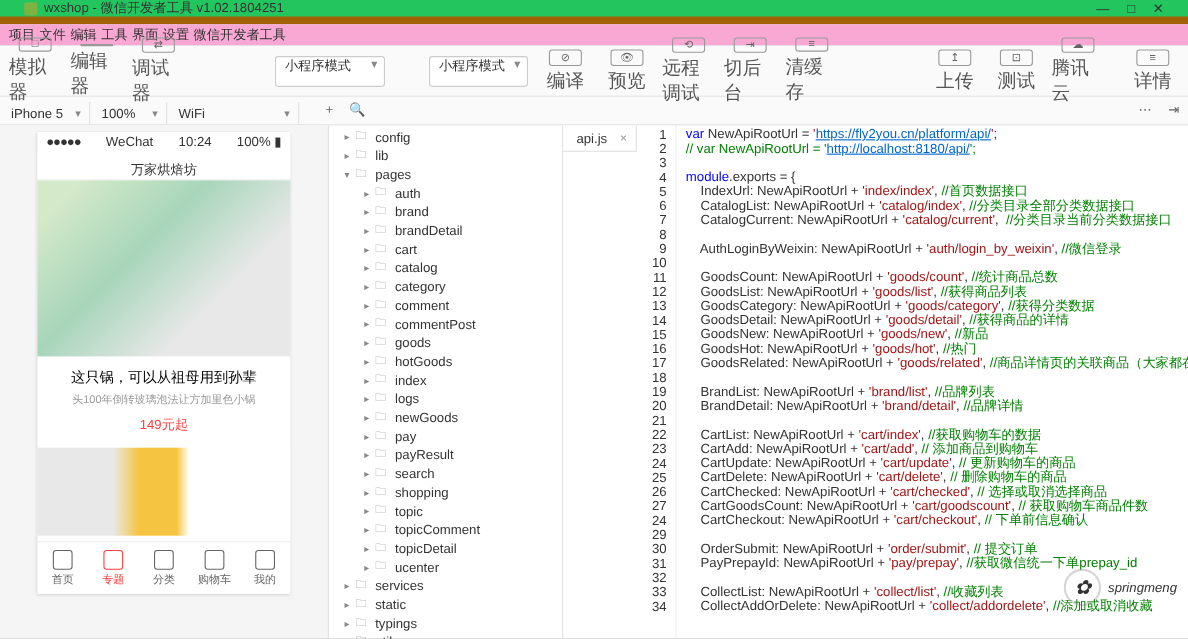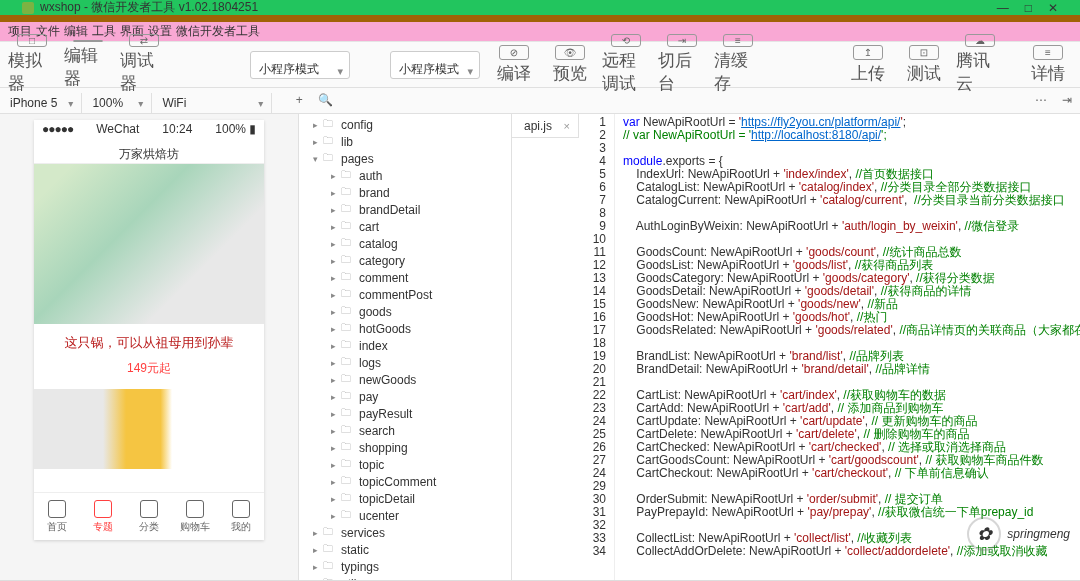--- a/index.html
+++ b/index.html
@@ -7,34 +7,34 @@
 .titlebar{height:22px;display:flex;align-items:center;padding:0 22px;background:#22c55e;border-bottom:7px solid #a16207}
 .titlebar .tb-icon{width:12px;height:12px;background:#7cb342;border-radius:2px;margin-right:6px}
 .titlebar .win-ctrls{margin-left:auto;display:flex;gap:16px;color:#555}
 .menubar{height:20px;display:flex;align-items:center;gap:4px;padding:0 8px;background:#f9a8d4;border-bottom:1px solid #e5e5e5}
 .menubar span{cursor:pointer}
 .toolbar{height:46px;display:flex;align-items:center;background:#fafafa;border-bottom:1px solid #e0e0e0;padding:4px 8px}
 .tb-group{display:flex;gap:8px}
 .tb-btn{display:flex;flex-direction:column;align-items:center;justify-content:center;width:48px;height:40px;cursor:pointer}
 .tb-btn .ic{width:30px;height:18px;border:1px solid #999;border-radius:3px;display:flex;align-items:center;justify-content:center;font-size:10px;color:#666}
 .tb-btn .lbl{font-size:17px;color:#555;margin-top:2px}
-.tb-select{height:28px;border:1px solid #ccc;border-radius:3px;padding:0 12px 0 8px;display:flex;align-items:flex-end;background:#fff;position:relative;cursor:pointer;font-size:11px}
+.tb-select{height:28px;border:1px solid #ccc;border-radius:3px;padding:0 12px 0 8px;display:flex;align-items:flex-start;background:#fff;position:relative;cursor:pointer;font-size:11px}
 .tb-select::after{content:"▾";position:absolute;right:6px;color:#888}
 .sub-toolbar{height:26px;display:flex;align-items:flex-end;background:#fafafa;border-bottom:1px solid #e0e0e0}
 .sub-sel{height:20px;border-right:1px solid #e0e0e0;padding:0 24px 0 10px;display:flex;align-items:center;position:relative;cursor:pointer;min-width:70px}
 .sub-sel::after{content:"▾";position:absolute;right:8px;color:#888;font-size:10px}
 .sub-btn{width:26px;height:26px;display:flex;align-items:center;justify-content:center;color:#666;cursor:pointer}
 .main{display:flex;height:466px}
 .simulator{width:299px;background:#f5f5f5;display:flex;flex-direction:column;align-items:center;padding-top:6px;border-right:1px solid #e0e0e0}
 .phone{width:230px;height:420px;background:#fff;box-shadow:0 1px 3px rgba(0,0,0,.15);display:flex;flex-direction:column}
 .statusbar{height:18px;display:flex;align-items:center;justify-content:space-between;padding:0 8px;font-size:11px}
 .statusbar .dots{letter-spacing:-1px}
 .navbar{height:26px;display:flex;align-items:flex-end;justify-content:center;background:#fff;border-bottom:1px solid #eee;font-size:13px}
 .hero{height:160px;background:linear-gradient(135deg,#d4e9c9 10%,#a8d5ba 40%,#e8e8e8 70%);position:relative}
-.txt1{text-align:center;font-size:13px;color:#b91c1c;margin-top:10px}
+.txt1{text-align:center;font-size:13px;color:#000000;margin-top:10px}
 .txt2{text-align:center;font-size:10px;color:#999;margin-top:4px}
 .price{text-align:center;font-size:12px;color:#ff4040;margin-top:8px}
 .hero2{height:80px;background:linear-gradient(90deg,#e8e8e8 30%,#f5c542 40%,#f5c542 55%,#fff 60%);margin-top:12px}
 .tabbar{margin-top:auto;height:48px;border-top:1px solid #eee;display:flex}
 .tab{flex:1;display:flex;flex-direction:column;align-items:center;justify-content:center;cursor:pointer}
 .tab .ti{width:18px;height:18px;border:1.5px solid #666;border-radius:3px}
 .tab.active .ti{border-color:#ff4040}
 .tab .tl{font-size:10px;color:#666;margin-top:2px}
 .tab.active .tl{color:#ff4040}
 .filetree{width:213px;border-right:1px solid #e0e0e0;overflow-y:auto;overflow-x:hidden;padding-top:2px}
@@ -178,20 +178,21 @@
         <span class="dots">●●●●●</span>
         <span>WeChat</span>
         <span>10:24</span>
         <span><span>100%</span> ▮</span>
       </div>
       <div class="navbar">
           <span>万家烘焙坊</span>
         </div>
       <div class="hero"></div>
       <div class="txt1">这只锅，可以从祖母用到孙辈</div>
+      <div class="txt2">头100年倒转玻璃泡法让方加里色小锅</div>
       <div class="price">149元起</div>
       <div class="hero2"></div>
       <div class="tabbar" id="tabbar">
           <div class="tab">
             <div class="ti"></div>
             <div class="tl">首页</div>
           </div>
           <div class="tab active">
             <div class="ti"></div>
             <div class="tl">专题</div>

